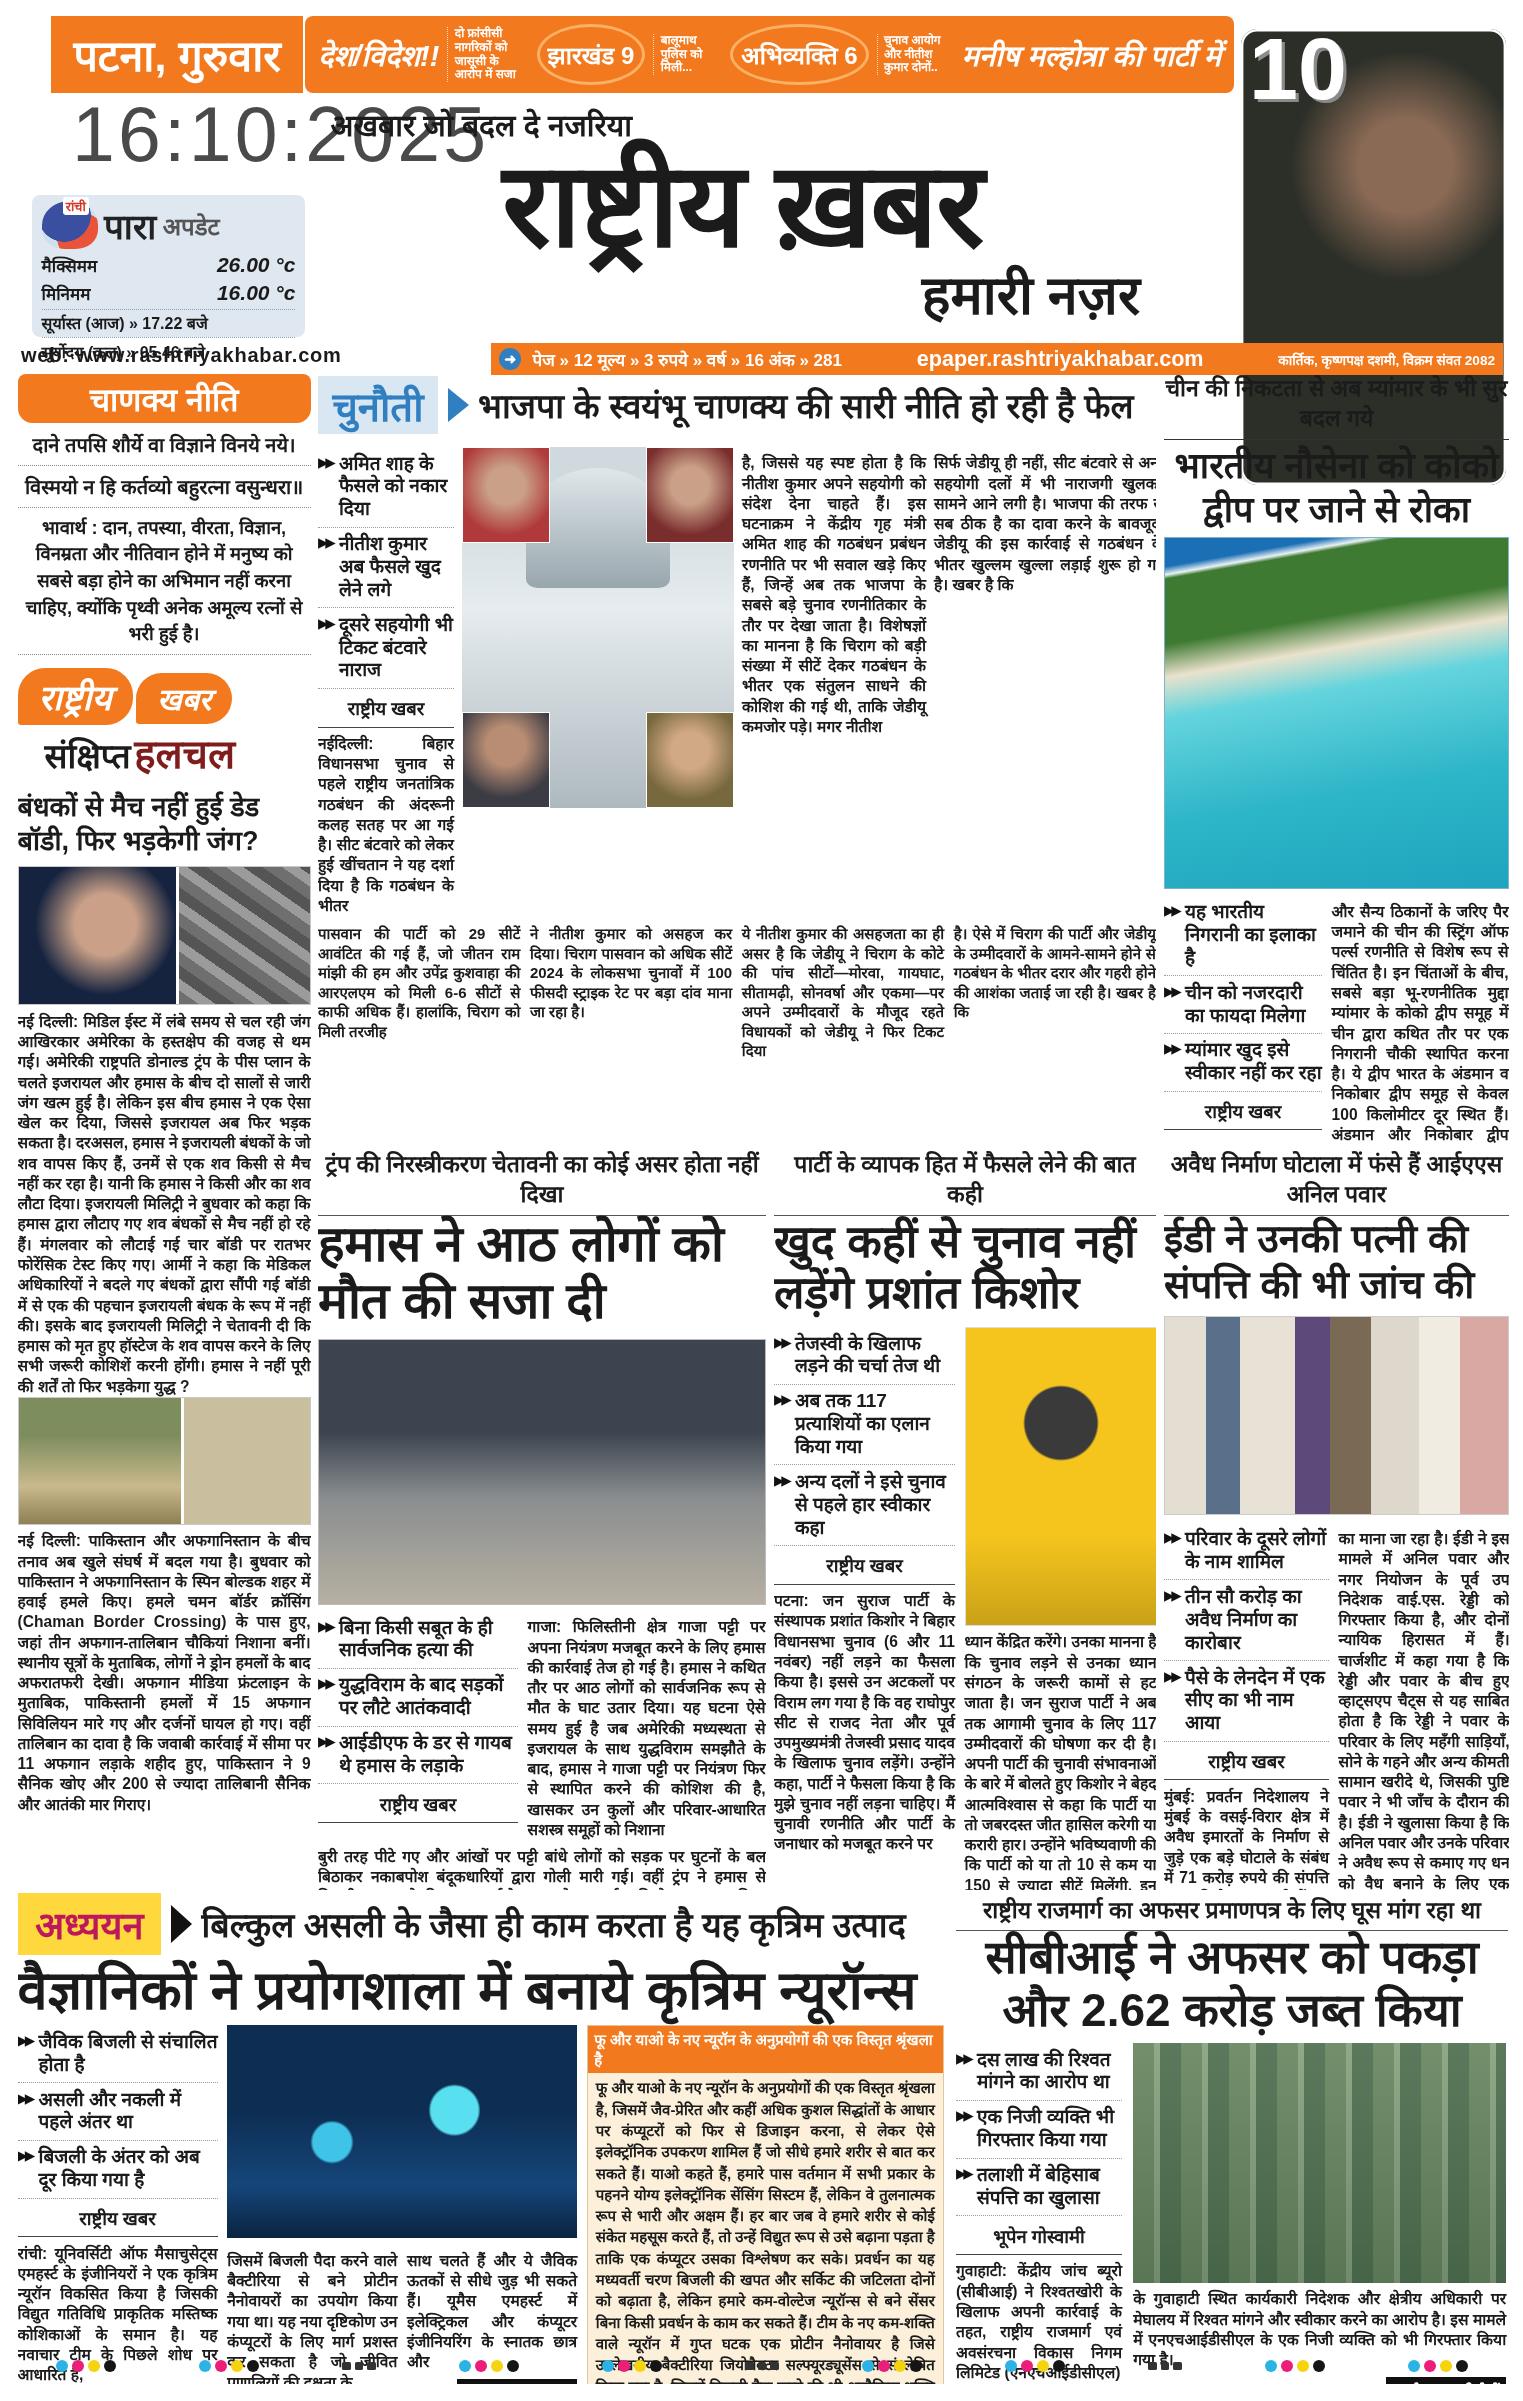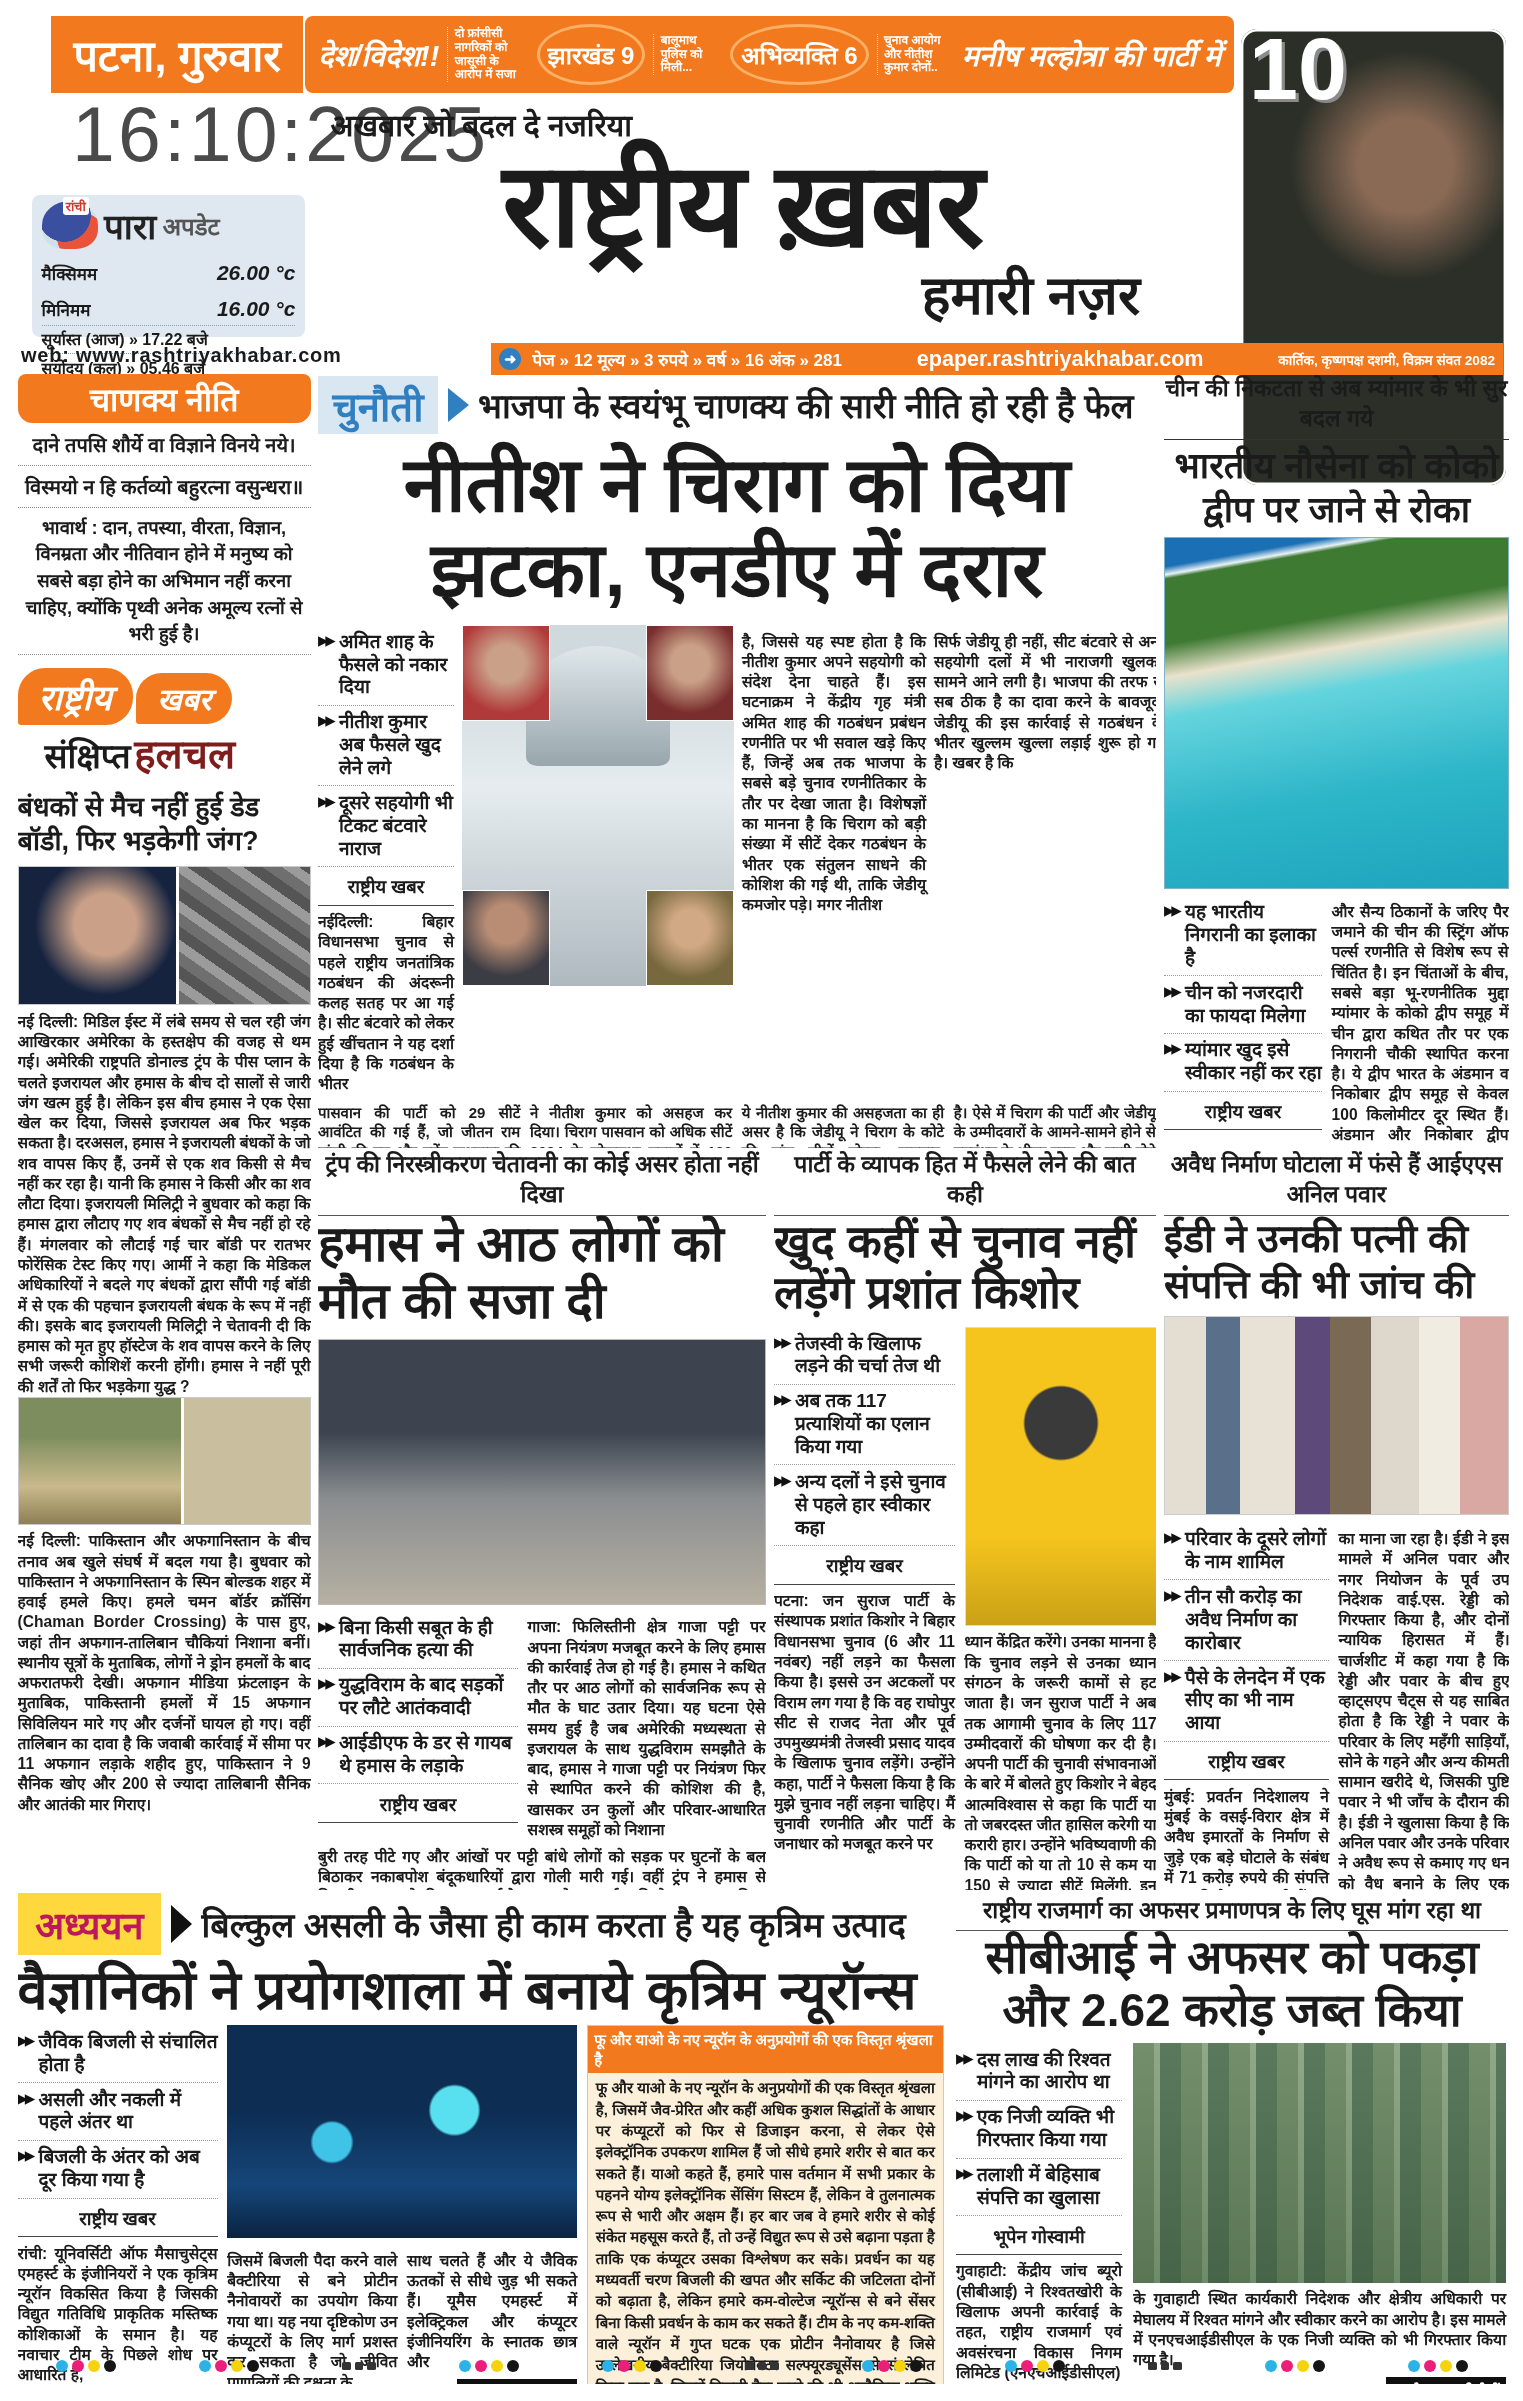--- a/index.html
+++ b/index.html
@@ -31,21 +31,21 @@
   .weather .r1{display:flex;align-items:center;gap:6.4px;}
   .w-icon{width:56px;height:48px;border-radius:50% 50% 40% 40%;
           background:radial-gradient(circle at 40% 30%,#3b4fa0 0 55%,transparent 56%),
                      radial-gradient(circle at 70% 75%,#e8533a 0 45%,transparent 46%),#cfe0ea;
           position:relative;}
   .w-city{position:absolute;left:21px;top:-4.8px;background:#fff;color:#d03a2a;font-weight:900;
           font-size:12.8px;padding:0 3.2px;border-radius:3.2px;}
   .w-para{font-size:35px;font-weight:900;color:#222;}
   .w-upd{font-size:24px;font-weight:700;color:#555;}
   .w-row{display:flex;justify-content:space-between;align-items:baseline;font-weight:900;
-         font-size:17px;margin-top:12px;}
+         font-size:17px;margin-top:4px;}
   .w-val{font-size:21px;font-style:italic;font-weight:700;}
   .w-sun{border-top:1.6px dotted #8aa0b0;margin-top:3.2px;padding-top:2.4px;font-size:16px;font-weight:900;}
   .webline{position:absolute;left:21px;top:344px;font-size:20px;font-weight:900;letter-spacing:0.8px;}
   .mast{position:absolute;left:313px;top:104px;width:859px;text-align:center;}
   .tagline{font-size:30px;font-weight:700;text-align:left;margin-left:17.6px;}
   .title{font-size:118px;font-weight:900;line-height:1.02;letter-spacing:-1.6px;}
   .subtitle{font-size:54px;font-weight:900;text-align:right;margin-top:-9.6px;padding-right:32px;}
   .infobar{position:absolute;left:491px;top:343px;width:1012px;height:32px;background:#f2791d;
            display:flex;align-items:center;color:#fff;font-weight:900;padding:0 8px;
            box-sizing:border-box;gap:11.2px;}
@@ -250,21 +250,20 @@
     <div class="body">नई दिल्ली: पाकिस्तान और अफगानिस्तान के बीच तनाव अब खुले संघर्ष में बदल गया है। बुधवार को पाकिस्तान ने अफगानिस्तान के स्पिन बोल्डक शहर में हवाई हमले किए। हमले चमन बॉर्डर क्रॉसिंग (Chaman Border Crossing) के पास हुए, जहां तीन अफगान-तालिबान चौकियां निशाना बनीं। स्थानीय सूत्रों के मुताबिक, लोगों ने ड्रोन हमलों के बाद अफरातफरी देखी। अफगान मीडिया फ्रंटलाइन के मुताबिक, पाकिस्तानी हमलों में 15 अफगान सिविलियन मारे गए और दर्जनों घायल हो गए। वहीं तालिबान का दावा है कि जवाबी कार्रवाई में सीमा पर 11 अफगान लड़ाके शहीद हुए, पाकिस्तान ने 9 सैनिक खोए और 200 से ज्यादा तालिबानी सैनिक और आतंकी मार गिराए।</div>
 
   </div>
 
   <div class="main">
     <div class="kicker">
       <span class="kb">चुनौती</span>
       <span class="ka"></span>
       <span class="kt">भाजपा के स्वयंभू चाणक्य की सारी नीति हो रही है फेल</span>
     </div>
-    <div class="headline-main">नीतीश ने चिराग को दिया झटका, एनडीए में दरार</div>
     <div class="main-grid">
       <div>
         <div class="bullet">
           <span class="bi">▶▶</span>
           <span class="bt">अमित शाह के फैसले को नकार दिया</span>
           </div>
         <div class="bullet">
           <span class="bi">▶▶</span>
           <span class="bt">नीतीश कुमार अब फैसले खुद लेने लगे</span>
           </div>

